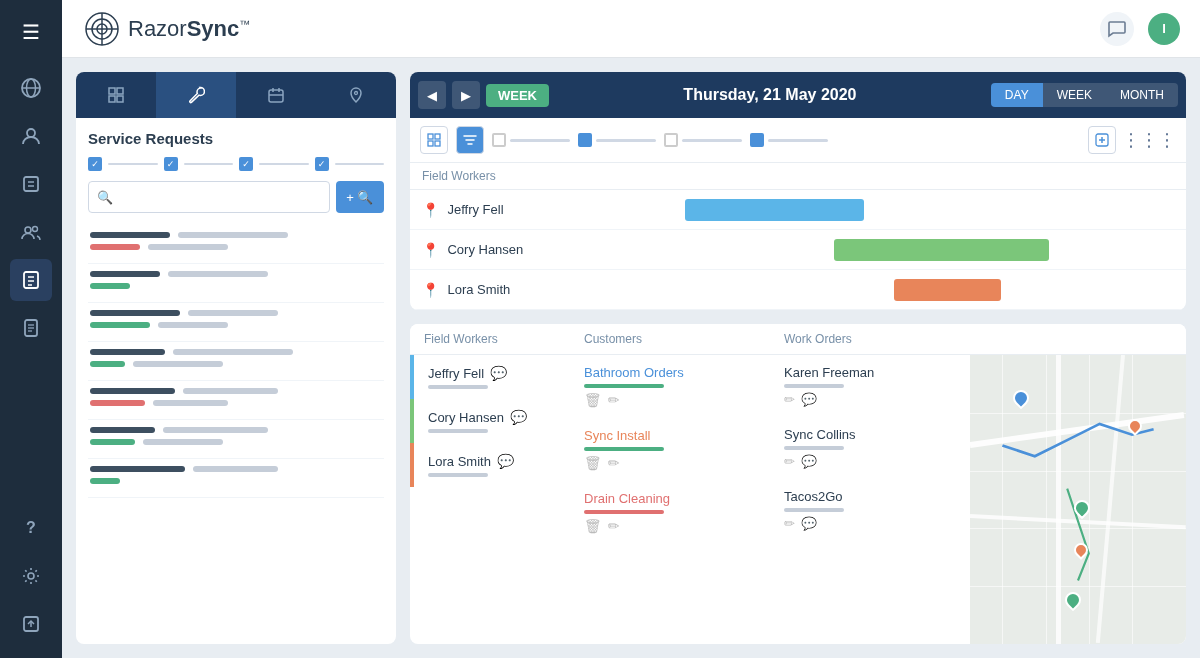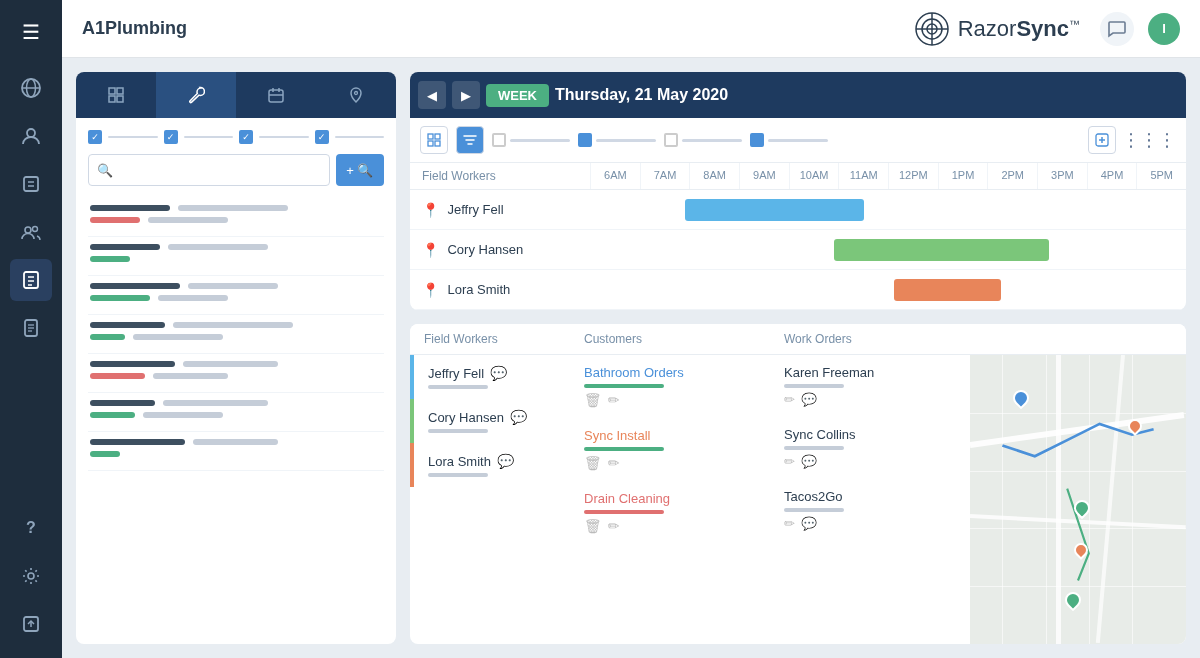--- a/index.html
+++ b/index.html
@@ -270,21 +270,21 @@
       padding: 4px 12px;
       font-size: 13px;
       font-weight: 600;
       cursor: pointer;
     }
     .cal-title {
       color: #fff;
       font-size: 16px;
       font-weight: 600;
       flex: 1;
-      text-align: left;
+      text-align: center;
     }
     .cal-view-btns { display: flex; gap: 0; }
     .cal-view-btn {
       background: rgba(255,255,255,0.15);
       border: none;
       color: #fff;
       padding: 5px 14px;
       font-size: 12px;
       cursor: pointer;
     }
@@ -566,21 +566,20 @@
         <line x1="10" y1="7" x2="10" y2="13" stroke="#8fa5bc" stroke-width="1.5"></line>
         <polyline points="7,10 10,7 13,10" stroke="#8fa5bc" stroke-width="1.5" fill="none"></polyline>
       </svg>
     </div>
   </div>
 </div>
 
 <div class="main-content">
 
   <div class="header">
-    <div class="header-title">A1Plumbing</div>
     <div class="header-logo">
       <svg width="40" height="36" viewBox="0 0 40 36">
         <circle cx="20" cy="18" r="16" stroke="#2c3e50" stroke-width="1.5" fill="none"></circle>
         <circle cx="20" cy="18" r="10" stroke="#2c3e50" stroke-width="1.5" fill="none"></circle>
         <circle cx="20" cy="18" r="5" stroke="#2c3e50" stroke-width="1.5" fill="none"></circle>
         <line x1="4" y1="18" x2="36" y2="18" stroke="#2c3e50" stroke-width="1.5"></line>
         <line x1="20" y1="2" x2="20" y2="34" stroke="#2c3e50" stroke-width="1.5"></line>
       </svg>
       <div style="font-size:22px;color:#2c3e50;">
         <span style="font-weight:300;">Razor</span><span style="font-weight:700;">Sync</span><span style="font-size:11px;vertical-align:super;">™</span>
@@ -623,20 +622,21 @@
         </div>
         <div class="left-tab">
           <svg width="18" height="18" viewBox="0 0 18 18" fill="none">
             <path d="M9 2C6.2 2 4 4.2 4 7c0 4 5 9 5 9s5-5 5-9c0-2.8-2.2-5-5-5z" stroke="#8ba5c0" stroke-width="1.5" fill="none"></path>
             <circle cx="9" cy="7" r="1.5" stroke="#8ba5c0" stroke-width="1.3"></circle>
           </svg>
         </div>
       </div>
 
       <div class="left-panel-body">
+        <div class="service-requests-title">Service Requests</div>
 
         <div class="filter-row">
           <div class="checkbox-sq"></div>
           <div class="filter-line"></div>
           <div class="checkbox-sq"></div>
           <div class="filter-line"></div>
           <div class="checkbox-sq"></div>
           <div class="filter-line"></div>
           <div class="checkbox-sq"></div>
           <div class="filter-line" style="width:30px;"></div>
@@ -734,20 +734,25 @@
 
     <div class="right-panel">
 
       <div class="cal-top">
 
         <div class="cal-header">
           <button class="cal-nav-btn">◀</button>
           <button class="cal-nav-btn">▶</button>
           <button class="cal-today-btn">WEEK</button>
           <div class="cal-title">Thursday, 21 May 2020</div>
+          <div class="cal-view-btns">
+            <button class="cal-view-btn active">DAY</button>
+            <button class="cal-view-btn">WEEK</button>
+            <button class="cal-view-btn">MONTH</button>
+          </div>
         </div>
 
         <div class="cal-toolbar">
           <button class="cal-toolbar-btn">
             <svg width="14" height="14" viewBox="0 0 14 14" fill="none">
               <rect x="1" y="1" width="5" height="5" stroke="#4a90d9" stroke-width="1.3"></rect>
               <rect x="8" y="1" width="5" height="5" stroke="#4a90d9" stroke-width="1.3"></rect>
               <rect x="1" y="8" width="5" height="5" stroke="#4a90d9" stroke-width="1.3"></rect>
               <rect x="8" y="8" width="5" height="5" stroke="#4a90d9" stroke-width="1.3"></rect>
             </svg>
@@ -783,34 +788,20 @@
                 <line x1="4" y1="7" x2="10" y2="7" stroke="#4a90d9" stroke-width="1.5"></line>
               </svg>
             </button>
             <div class="cal-menu-btn">⋮⋮⋮</div>
           </div>
         </div>
 
         <div class="gantt-area">
           <div class="gantt-header">
             <div class="gantt-label-col">Field Workers</div>
-            <div class="gantt-time-cols">
-              <div class="gantt-time-col">6AM</div>
-              <div class="gantt-time-col">7AM</div>
-              <div class="gantt-time-col">8AM</div>
-              <div class="gantt-time-col">9AM</div>
-              <div class="gantt-time-col">10AM</div>
-              <div class="gantt-time-col">11AM</div>
-              <div class="gantt-time-col">12PM</div>
-              <div class="gantt-time-col">1PM</div>
-              <div class="gantt-time-col">2PM</div>
-              <div class="gantt-time-col">3PM</div>
-              <div class="gantt-time-col">4PM</div>
-              <div class="gantt-time-col">5PM</div>
-            </div>
           </div>
 
           <div class="gantt-row">
             <div class="gantt-row-label">
               <span class="gantt-pin-icon gantt-pin-blue">📍</span>
               <span>Jeffry Fell</span>
             </div>
             <div class="gantt-timeline">
               <div class="gantt-bar blue" style="left:16%;width:30%;"></div>
             </div>

